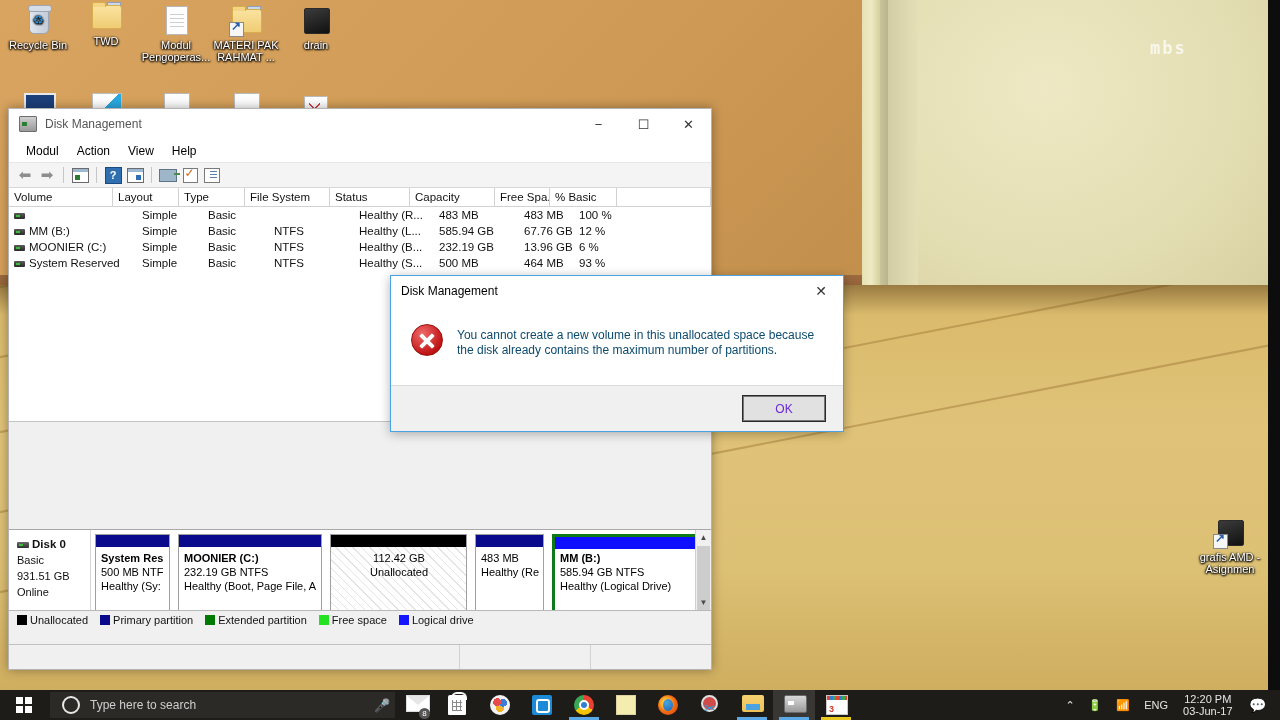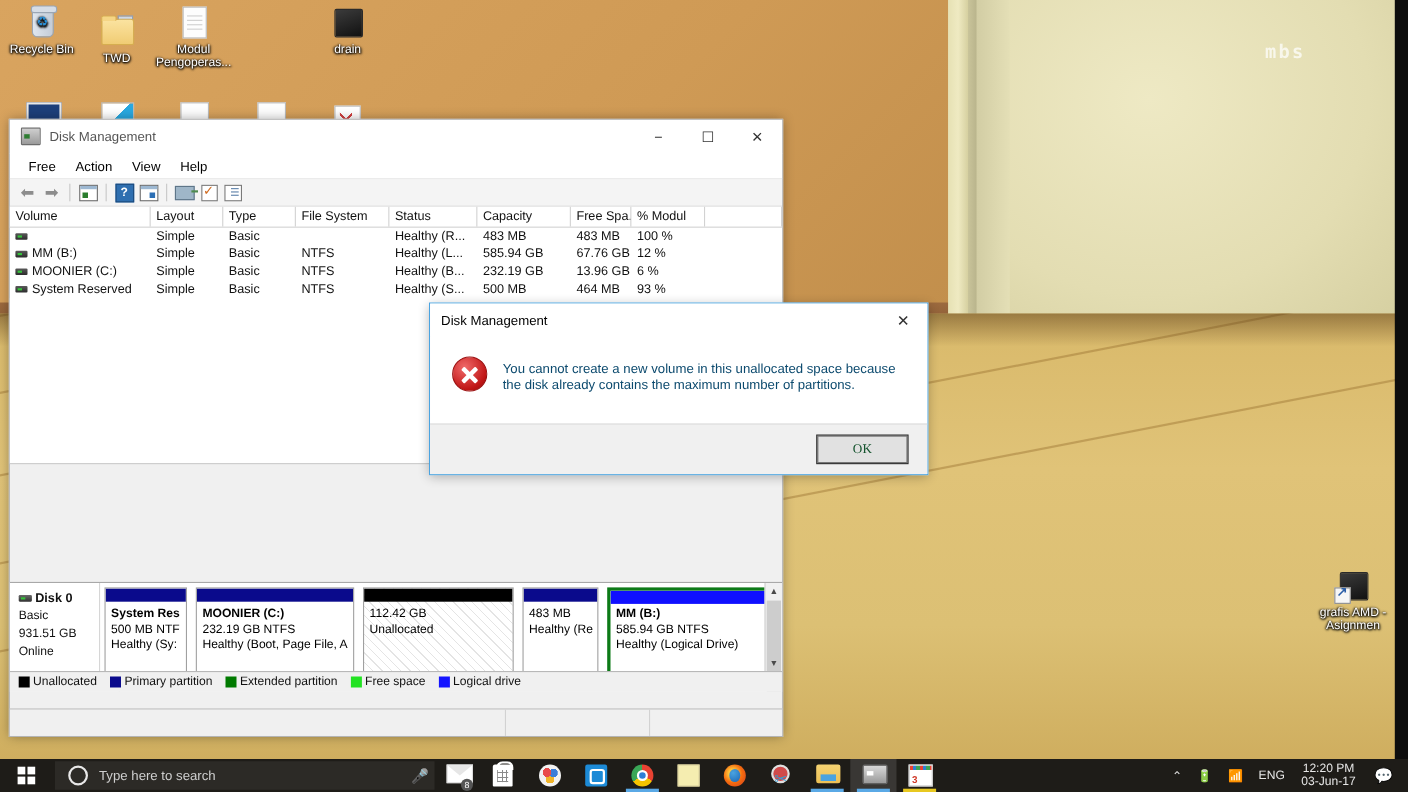--- a/index.html
+++ b/index.html
@@ -311,20 +311,21 @@
   .part .bar {
     position:absolute; left:0; top:0; right:0; height:12px;
   }
   .part .pname { font-weight: bold; }
   .part.selected {
     border: 3px solid #0d7a17;
     padding-top: 14px;
   }
   .part.unalloc {
     background-image: repeating-linear-gradient(45deg, #ffffff 0 5px, #e4e4e4 5px 6px);
+    text-align: center;
   }
   .legend {
     position:absolute; left:0; right:0; bottom:0; height:18px;
     background:#f0f0f0; border-top:1px solid #b8b8b8;
     display:flex; align-items:center; padding-left:8px; gap:3px;
     font-size:11px; color:#111;
   }
   .legend .sw { width:10px; height:10px; display:inline-block; margin-right:3px; }
   .legend .li { display:flex; align-items:center; margin-right:9px; }
 
@@ -386,21 +387,21 @@
     position:absolute; left:0; right:0; bottom:0; height:45px;
     background:#f0f0f0; border-top:1px solid #dcdcdc;
     display:flex; align-items:center; justify-content:flex-end;
     padding-right:18px;
   }
   #dlg-ok {
     width:80px; height:23px;
     background:#e1e1e1; border:1px solid #767676;
     outline:1px solid #2a2a2a;
     display:flex; align-items:center; justify-content:center;
-    font-size:12px; color:#14532d;font-family:Liberation Serif, serif;
+    font-size:12px; color:#6d28d9;
   }
 
   
   #taskbar {
     position:absolute; left:0; bottom:0; width:1280px; height:30px;
     background:#1e1c18;
     display:flex; align-items:center;
   }
   #start-btn {
     width:48px; height:30px; display:flex; align-items:center; justify-content:center;
@@ -519,35 +520,43 @@
   </div>
 
   <div class="desk-icon" style="left:0px;top:4px;">
     <div class="glyph">
       <div class="ic-bin"></div>
         <div class="ic-bin-rec">♻</div>
     </div>
     <span class="cap">Recycle Bin</span>
   </div>
 
-  <div class="desk-icon" style="left:68px;top:12px;">
+  <div class="desk-icon" style="left:68px;top:0;">
     <div class="glyph">
       <div class="ic-folder-back"></div>
         <div class="ic-folder"></div>
     </div>
     <span class="cap">TWD</span>
   </div>
 
   <div class="desk-icon" style="left:138px;top:4px;">
     <div class="glyph">
         <div class="ic-doc"></div>
       </div>
     <span class="cap">Modul Pengoperas...</span>
   </div>
 
+  <div class="desk-icon" style="left:208px;top:4px;">
+    <div class="glyph">
+      <div class="ic-folder-back"></div>
+        <div class="ic-folder"></div>
+        <div class="ic-shortcut"></div>
+    </div>
+    <span class="cap">MATERI PAK RAHMAT ...</span>
+  </div>
 
   <div class="desk-icon" style="left:278px;top:4px;">
     <div class="glyph">
         <div class="ic-app"></div>
       </div>
     <span class="cap">drain</span>
   </div>
 
   <div class="desk-icon" style="left:0px;top:93px;">
     <div class="glyph">
@@ -587,21 +596,21 @@
 
     <div id="dm-titlebar">
       <div class="tb-icon"></div>
       <div class="tb-title">Disk Management</div>
       <div class="win-btn">−</div>
       <div class="win-btn">☐</div>
       <div class="win-btn close">✕</div>
     </div>
 
     <div id="dm-menubar">
-      <div class="mi">Free</div>
+      <div class="mi">Modul</div>
       <div class="mi">Action</div>
       <div class="mi">View</div>
       <div class="mi">Help</div>
     </div>
 
     <div id="dm-toolbar">
       <div class="tbtn">
           <span class="arrow-g">⬅</span>
         </div>
       <div class="tbtn">
@@ -629,28 +638,28 @@
       <div class="tbtn">
           <span class="chk-gl"></span>
         </div>
       <div class="tbtn">
           <span class="list-gl"></span>
         </div>
     </div>
 
     <div id="vol-list">
       <div id="vol-head">
-        <div class="hc" style="width:128px">Volume</div>
+        <div class="hc" style="width:104px">Volume</div>
         <div class="hc" style="width:66px">Layout</div>
         <div class="hc" style="width:66px">Type</div>
         <div class="hc" style="width:85px">File System</div>
         <div class="hc" style="width:80px">Status</div>
         <div class="hc" style="width:85px">Capacity</div>
         <div class="hc" style="width:55px">Free Spa...</div>
-        <div class="hc" style="width:67px">% Modul</div>
+        <div class="hc" style="width:67px">% Basic</div>
         <div class="hc" style="flex:1"></div>
       </div>
 
       <div class="vrow">
         <div class="vc" style="width:128px"><span class="vol-glyph"></span><span></span></div>
         <div class="vc" style="width:66px">Simple</div>
         <div class="vc" style="width:66px">Basic</div>
         <div class="vc" style="width:85px"></div>
         <div class="vc" style="width:80px">Healthy (R...</div>
         <div class="vc" style="width:85px">483 MB</div>

